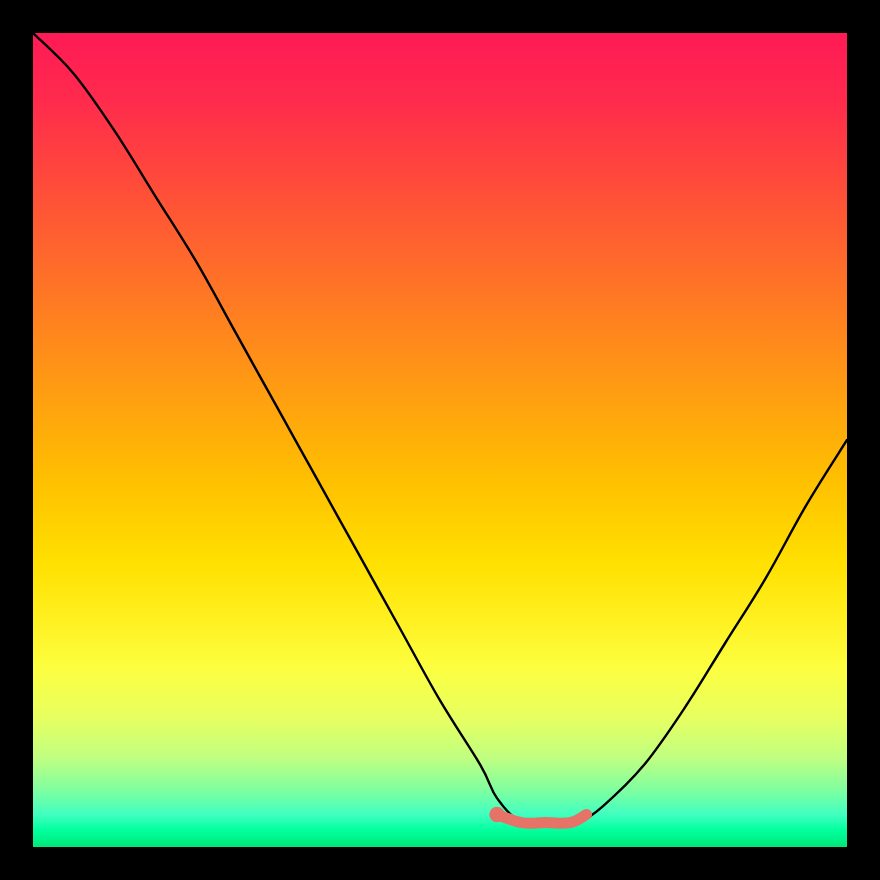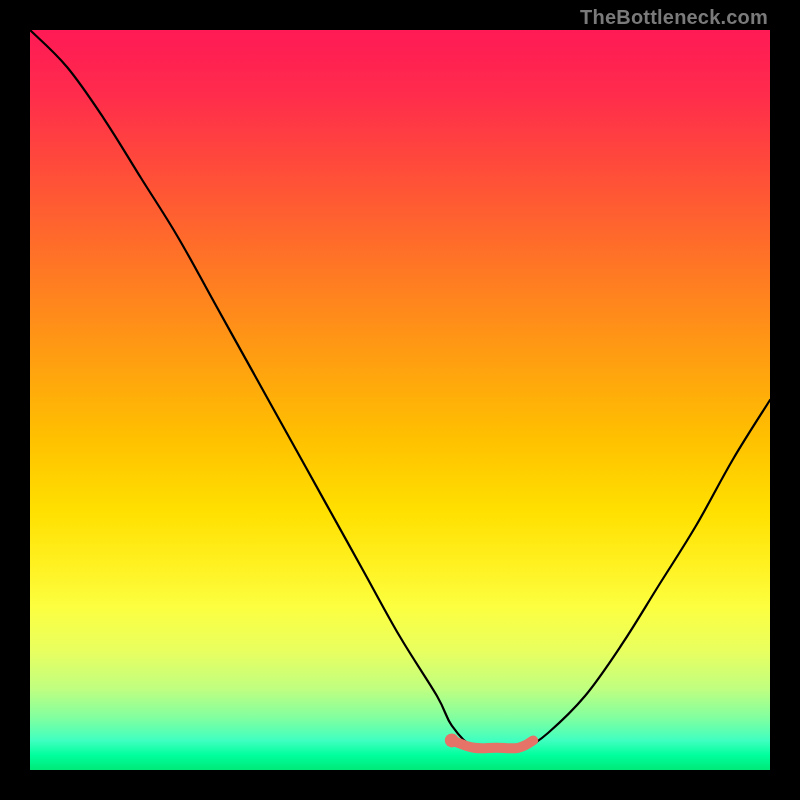--- a/index.html
+++ b/index.html
@@ -50,21 +50,20 @@
     left: 0;
     top: 0;
     width: 740px;
     height: 740px;
   }
 </style>
 </head>
 <body>
 
 <div class="chart-container">
-  <div class="attribution">TheBottleneck.com</div>
   <div class="plot-area">
     <svg class="curves" viewBox="0 0 740 740" preserveAspectRatio="none">
       <path d="M 0 0 C 6.66 6.66 23.68 21.01600000000001 37 37 C 50.32 52.983999999999995 60.68 68.81999999999995 74 88.79999999999995 C 87.32 108.77999999999996 97.68 126.68799999999999 111 148 C 124.32 169.312 134.68 184.55600000000004 148 207.20000000000005 C 161.32 229.84400000000005 171.68 249.824 185 273.8 C 198.32 297.776 208.68 316.424 222 340.4 C 235.32 364.376 245.68 383.024 259 407 C 272.32 430.976 282.68 449.624 296 473.6 C 309.32 497.576 319.68 516.224 333 540.2 C 346.32 564.176 356.68 584.156 370 606.8 C 383.32 629.444 397.67600000000004 650.016 407.00000000000006 666 C 416.32400000000007 681.984 415.14 686.2760000000001 421.79999999999995 695.6 C 428.4599999999999 704.924 436.008 713.804 444 717.8 C 451.992 721.7959999999999 459.53999999999996 717.8 466.2 717.8 C 472.86 717.8 475.67199999999997 717.8 481 717.8 C 486.32800000000003 717.8 489.14 720.4639999999999 495.8 717.8 C 502.46000000000004 715.136 507.344 712.324 518 703 C 528.656 693.676 541.68 681.984 555 666 C 568.32 650.016 578.68 634.1800000000001 592 614.2 C 605.32 594.22 615.68 576.312 629 555 C 642.32 533.688 652.68 518.444 666 495.79999999999995 C 679.32 473.15599999999995 689.68 451.844 703 429.2 C 716.32 406.556 733.34 380.656 740 370" id="curve-main" fill="none" stroke="#000000" stroke-width="2.2" stroke-linecap="round"></path>
       <path d="M 421.79999999999995 710.4 C 425.79599999999994 711.732 436.008 716.468 444 717.8 C 451.992 719.132 458.20799999999997 717.8 466.2 717.8 C 474.192 717.8 481.74 719.132 488.40000000000003 717.8 C 495.06000000000006 716.468 500.53600000000006 711.732 503.20000000000005 710.4" id="curve-marker" fill="none" stroke="#e57368" stroke-width="10" stroke-linecap="round"></path>
       <circle id="marker-dot" r="7" fill="#e57368" cx="421.79999999999995" cy="710.4"></circle>
     </svg>
   </div>
 </div>
 
 </body></html>

